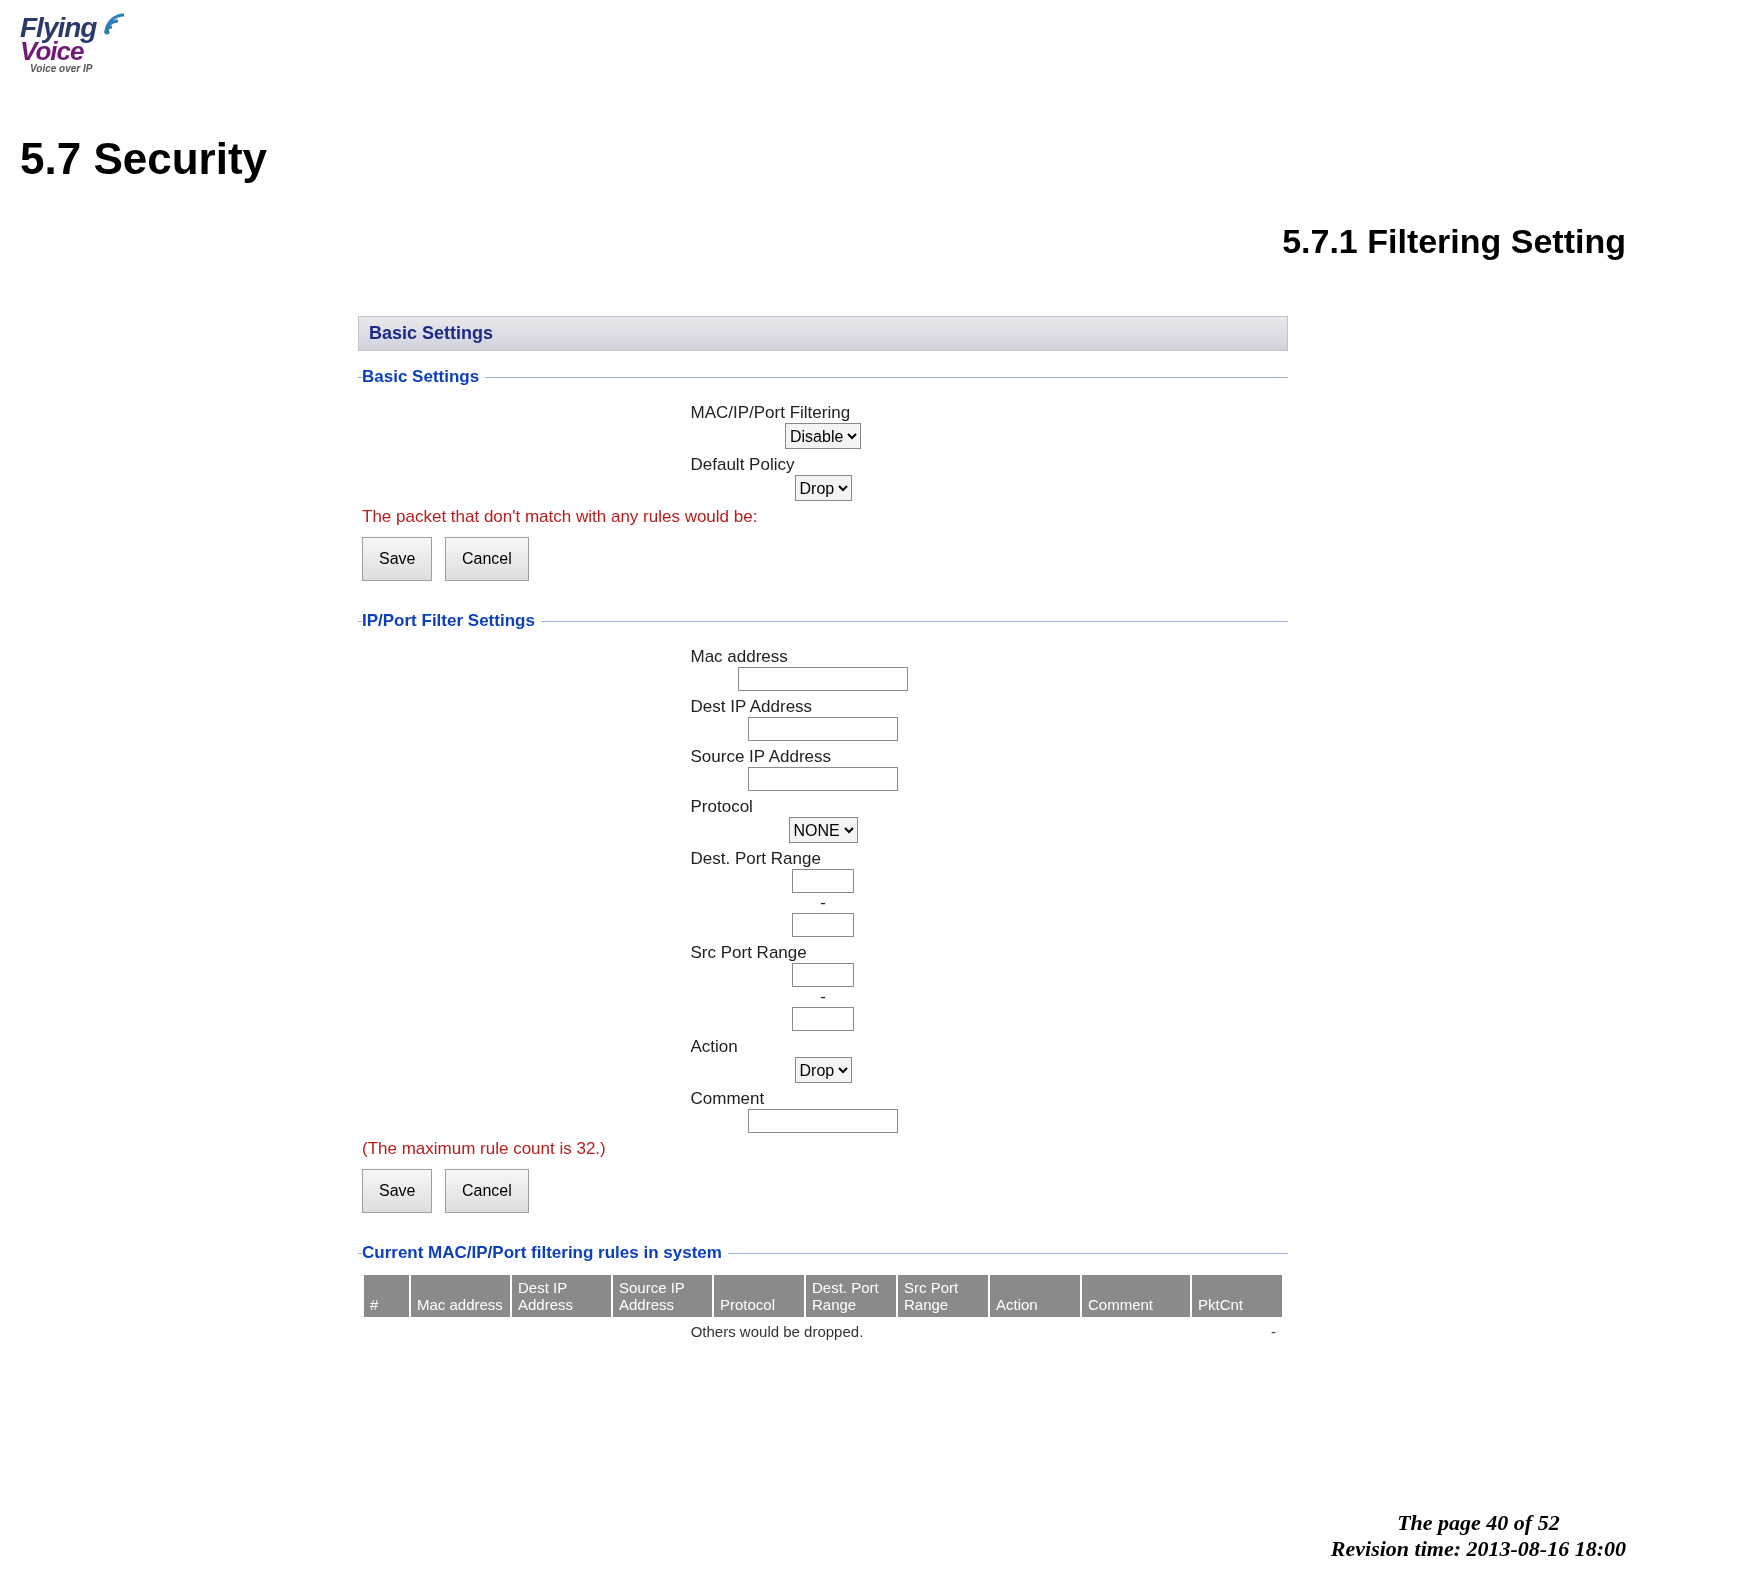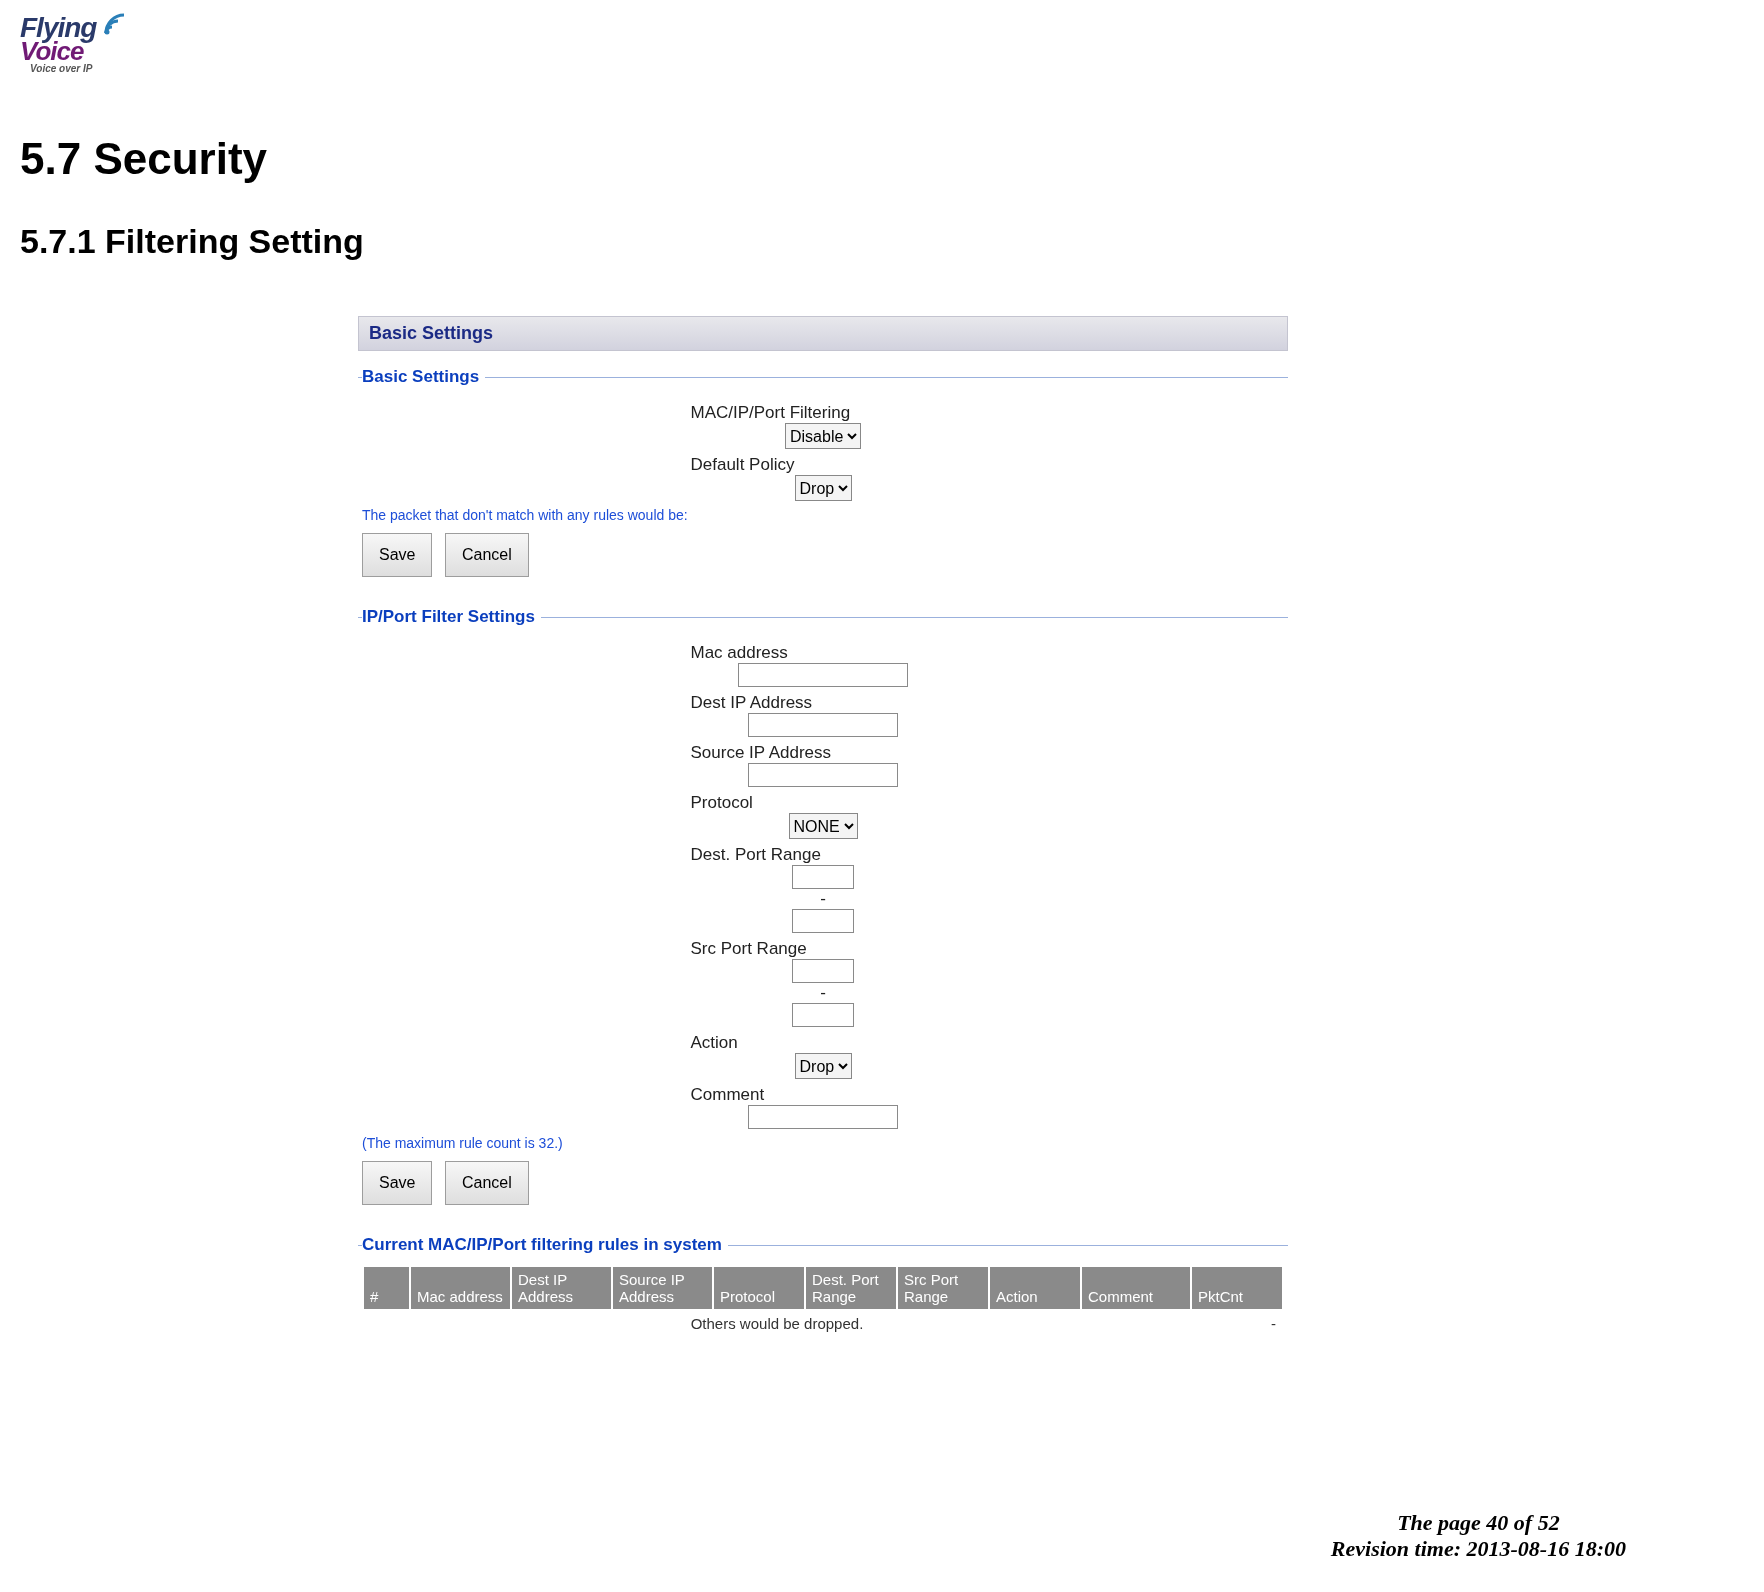--- a/index.html
+++ b/index.html
@@ -69,20 +69,21 @@
     font-weight: 900;
     margin-top: 60px;
     margin-left: 0;
   }
   .h2 {
     font-family: Arial, Helvetica, sans-serif;
     font-size: 34px;
     font-weight: 900;
     margin-top: 38px;
     margin-left: 0;
+    text-align: right;
   }
   .panel-wrap {
     margin: 55px auto 0 auto;
     width: 930px;
   }
   .titlebar {
     background: linear-gradient(#e8e8ec, #d2d2de);
     border: 1px solid #c4c4d0;
     padding: 6px 10px;
     font-weight: bold;
@@ -105,21 +106,21 @@
   }
   .row {
     display: flex;
     align-items: center;
     margin: 6px 0;
     font-size: 17px;
     color: #222;
     flex-direction: column;
   }
   .lbl { width: 265px; }
-  .note { font-size: 14px; color: #1d4ed8; margin: 4px 0 10px 0; }
+  .note { font-size: 17px; color: #b91c1c; margin: 4px 0 10px 0; }
   select.sel {
     font-size: 16px;
     border: 1px solid #888;
     background: #f4f4f4;
     height: 26px;
   }
   input.txt {
     border: 1px solid #8a8a8a;
     height: 24px;
     font-size: 16px;

